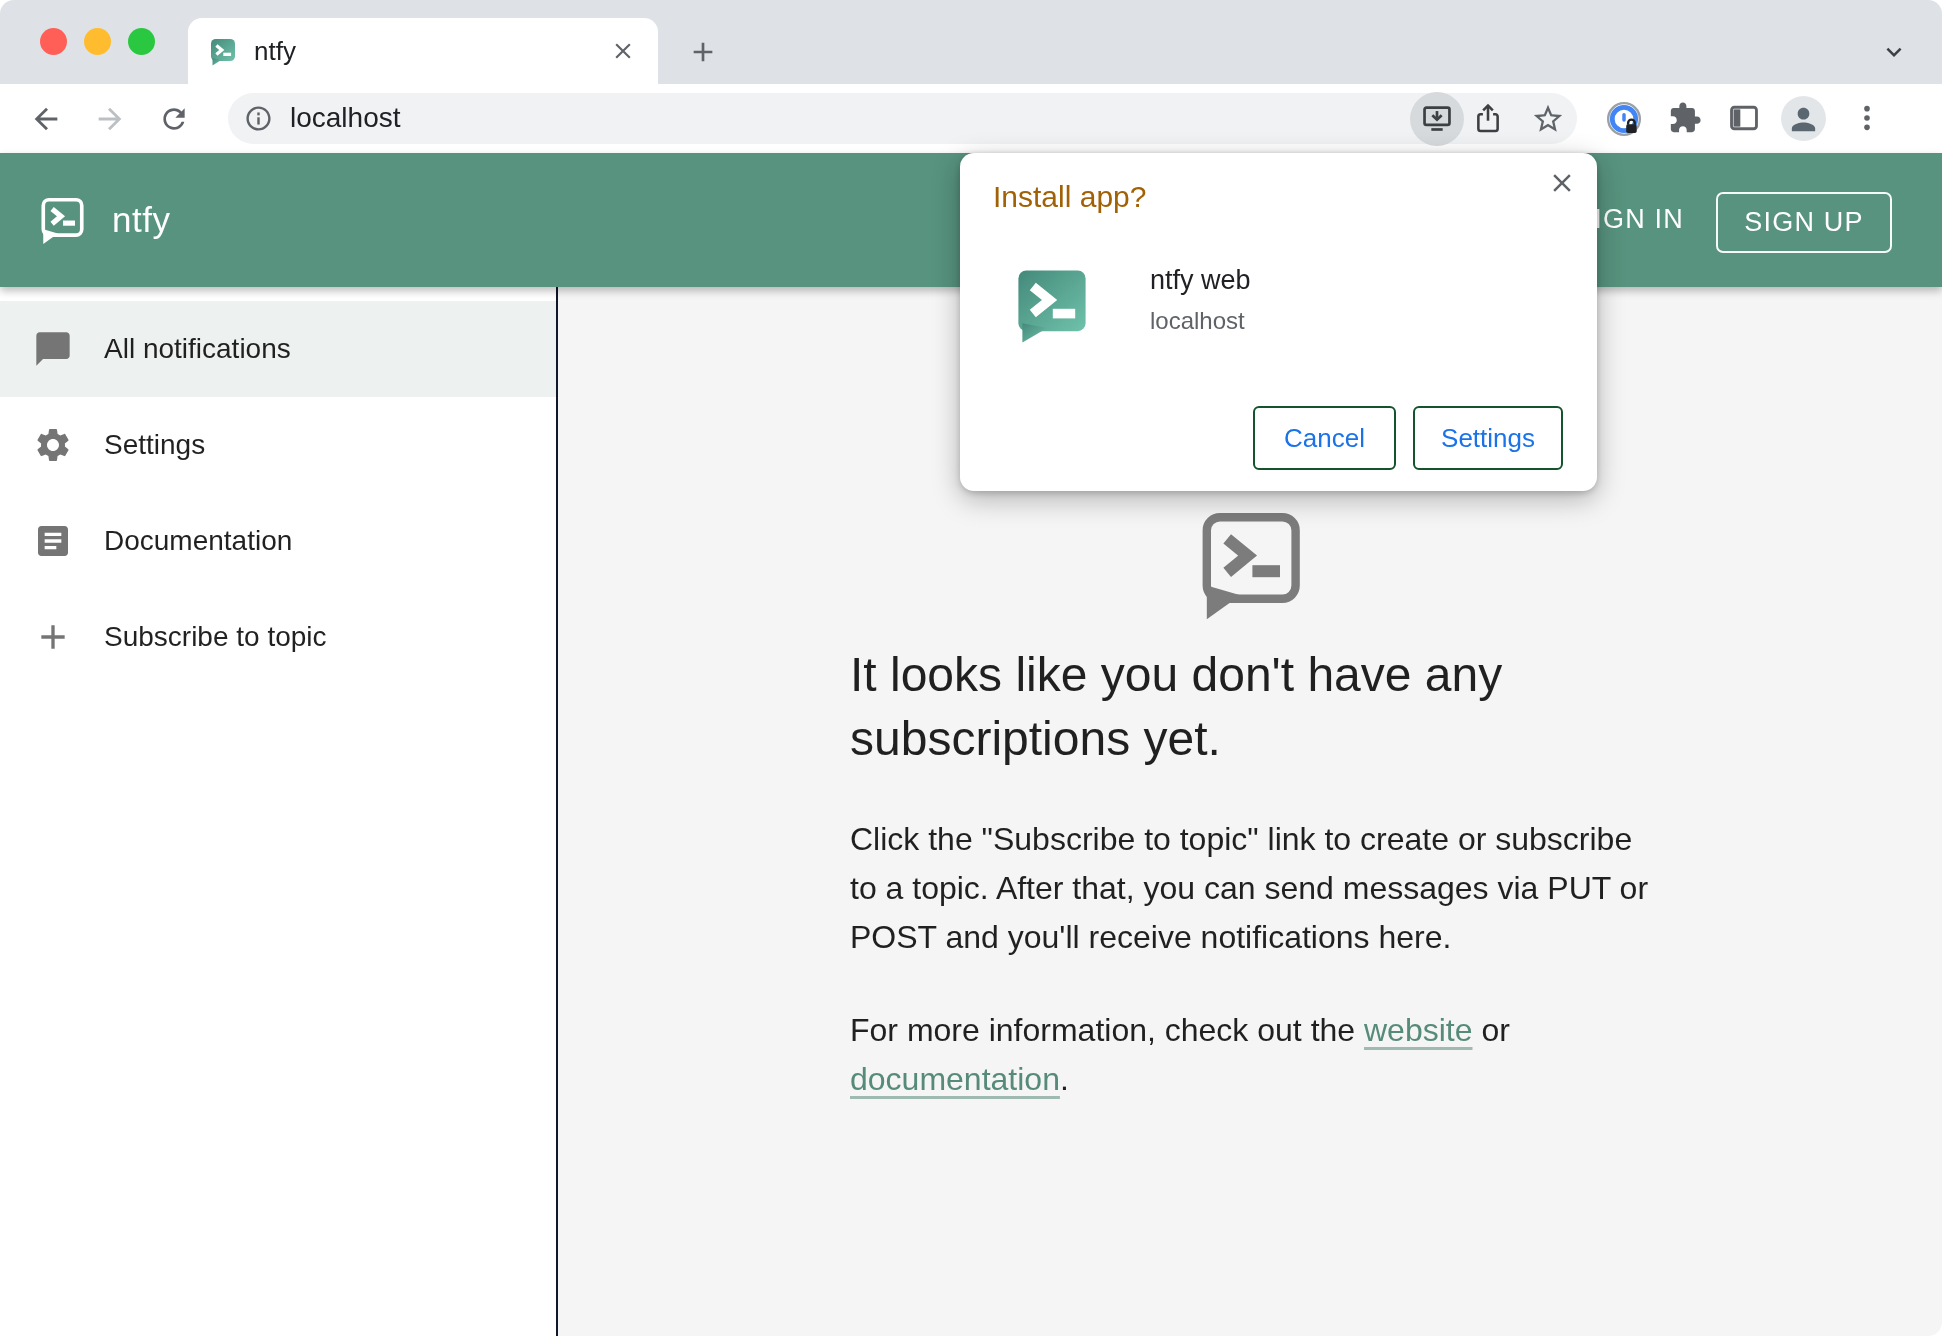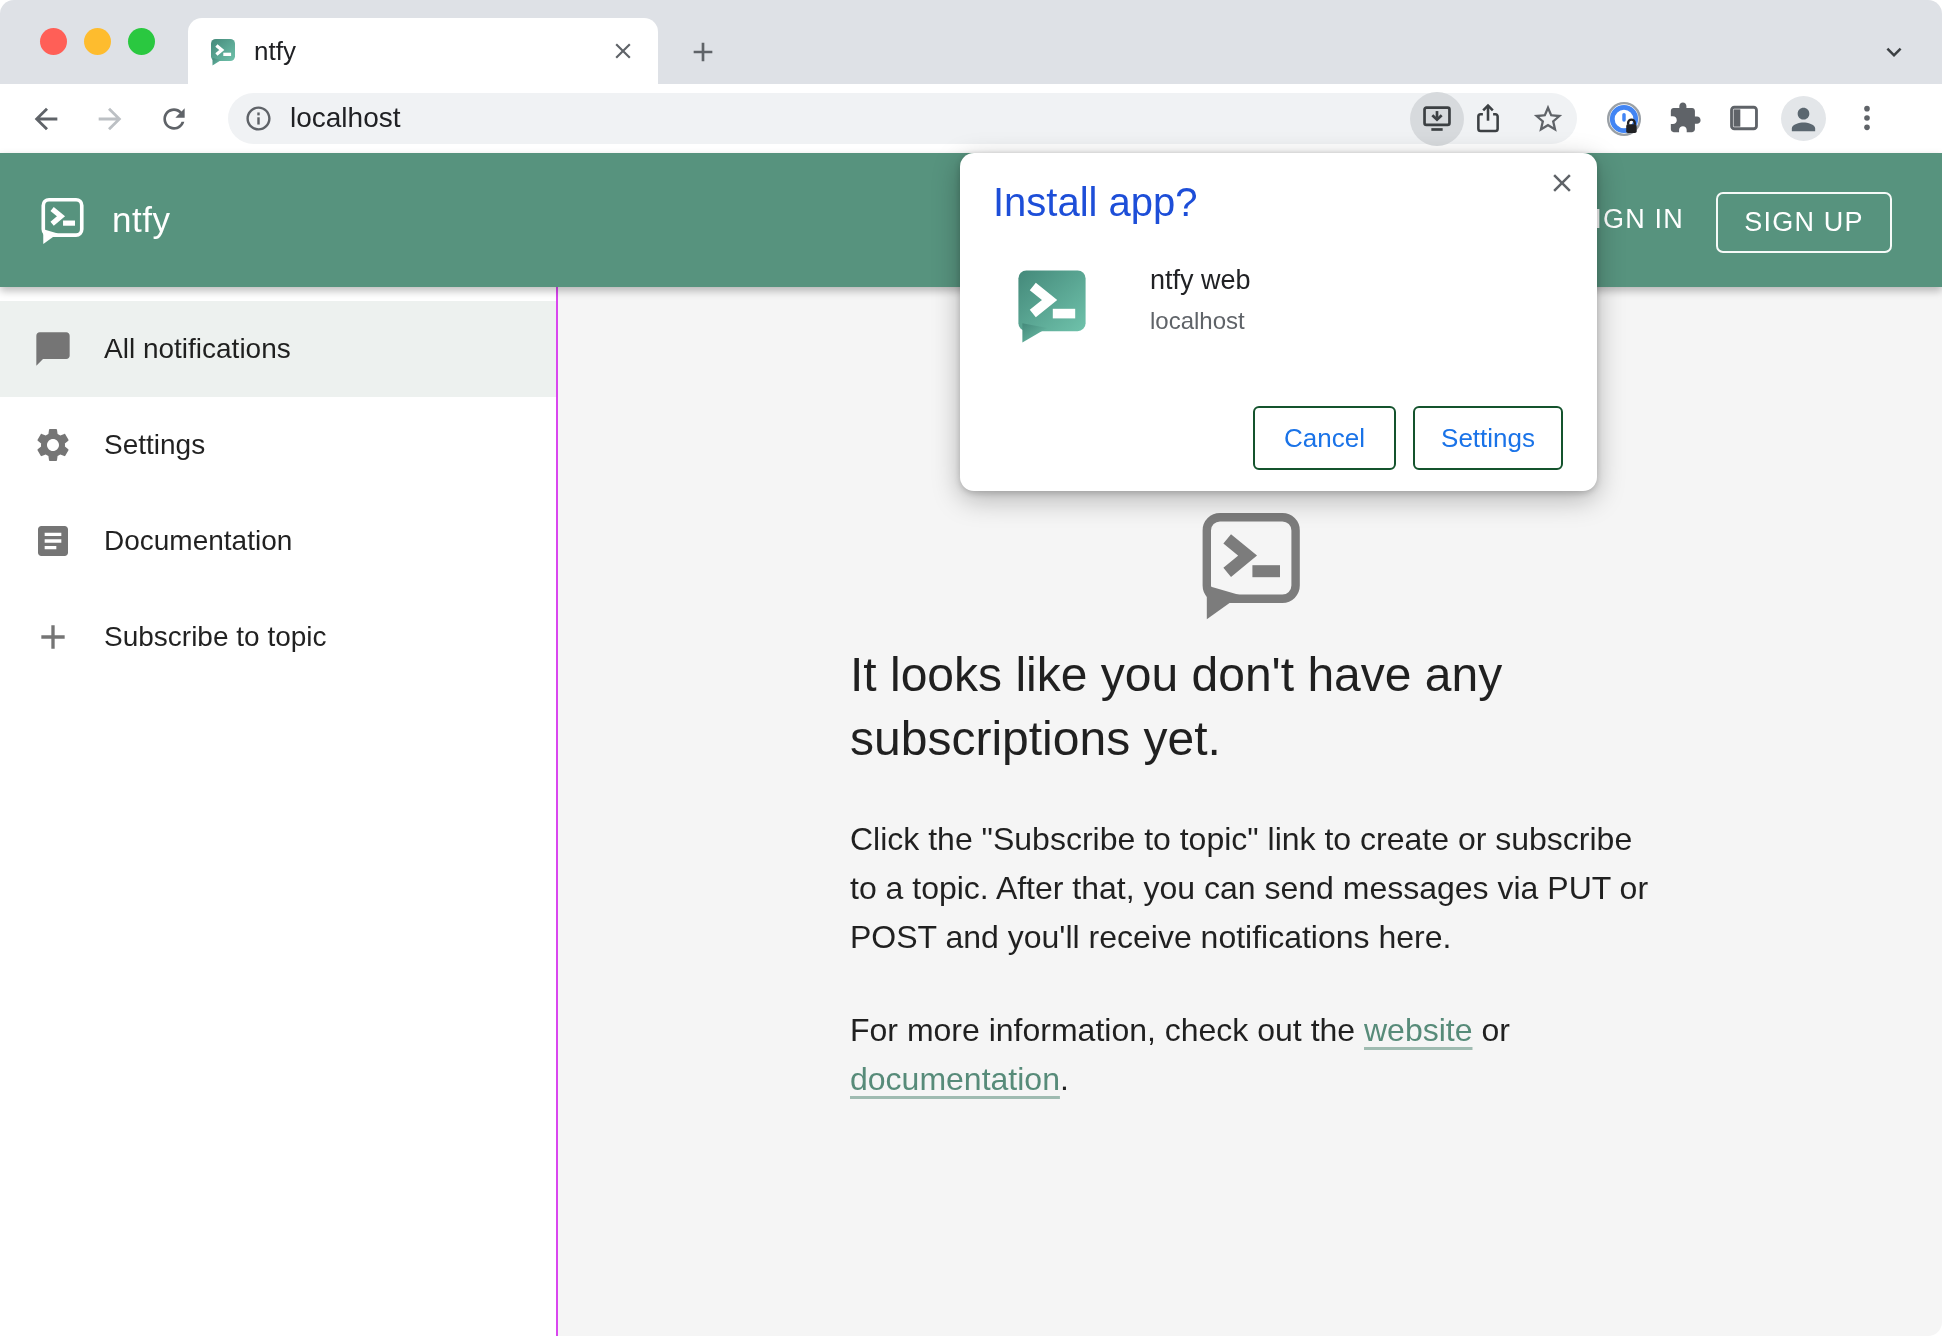--- a/index.html
+++ b/index.html
@@ -45,38 +45,38 @@
   .brand-logo { width:52px; height:54px; color:#fff; }
   .brand-name { margin-left:24px; font-size:35px; font-weight:500; letter-spacing:.5px; color:#fff; }
   .signin { position:absolute; right:252px; top:50px; font-size:27px; font-weight:500; letter-spacing:1.2px; color:#fff; background:none; border:none; cursor:pointer; font-family:inherit; }
   .signup { position:absolute; right:50px; top:39px; width:176px; height:61px; box-sizing:border-box;
             background:none; border:2px solid rgba(255,255,255,.95); border-radius:7px; color:#fff;
             font-size:27px; font-weight:500; letter-spacing:1.2px; cursor:pointer; font-family:inherit;
             display:flex; align-items:center; justify-content:center; }
 
   
   .page { position:absolute; top:287px; left:0; right:0; bottom:0; display:flex; }
-  .sidebar { width:558px; flex:0 0 auto; background:#fff; border-right:2px solid #d946ef; box-sizing:border-box; padding-top:14px; }
+  .sidebar { width:558px; flex:0 0 auto; background:#fff; border-right:2px solid #0f172a; box-sizing:border-box; padding-top:14px; }
   .sb-item { height:96px; display:flex; align-items:center; padding-left:33px; gap:31px; cursor:pointer;
              font-size:28px; color:rgba(0,0,0,.87); }
   .sb-item.selected { background:var(--selected-bg,#edf1ef); }
   .sb-icon { width:40px; height:40px; color:#757575; flex:0 0 auto; }
   .main { flex:1; background:#f5f5f5; overflow:hidden; }
   .empty { width:800px; margin:216px auto 0; }
   .empty-icon { display:block; width:120px; height:122px; margin:0 auto; color:#7c7c7c; }
   .empty-title { font-size:48px; font-weight:400; line-height:64px; color:rgba(0,0,0,.87);
                  text-align:left; white-space:pre-line; margin:18px 0 0; }
   .empty p { font-size:32px; line-height:49px; color:rgba(0,0,0,.87); margin:44px 0 0; }
   .empty a { color:var(--link,#578b79); text-decoration:underline; text-decoration-color:rgba(87,139,121,.55);
              text-decoration-thickness:2.5px; text-underline-offset:6px; cursor:pointer; }
 
   
   .dialog { position:absolute; left:960px; top:153px; width:637px; height:338px; background:#fff; border-radius:14px;
             box-shadow:0 2px 6px rgba(0,0,0,.18), 0 8px 28px rgba(0,0,0,.28); z-index:60; }
-  .dlg-title { position:absolute; left:33px; top:27px; font-size:40px; color:#1d4ed8; }
+  .dlg-title { position:absolute; left:33px; top:27px; font-size:30px; color:#a16207; }
   .dlg-close { position:absolute; right:18px; top:13px; width:34px; height:34px; color:#5f6368; }
   .dlg-app { position:absolute; left:52px; top:110px; display:flex; gap:58px; }
   .dlg-appicon { width:80px; height:82px; flex:0 0 auto; }
   .dlg-appname { font-size:27px; color:#202124; margin-top:2px; }
   .dlg-apporigin { font-size:24px; color:#5f6368; margin-top:11px; }
   .dlg-buttons { position:absolute; right:34px; bottom:21px; display:flex; gap:17px; }
   .dlg-btn { min-width:143px; height:64px; box-sizing:border-box; background:#fff; border:2px solid #14532d;
              border-radius:6px; color:var(--accent-blue,#1a73e8); font-size:26px; font-weight:500;
              font-family:inherit; display:flex; align-items:center; justify-content:center; cursor:pointer; padding:0 26px; }
   svg { display:block; }

